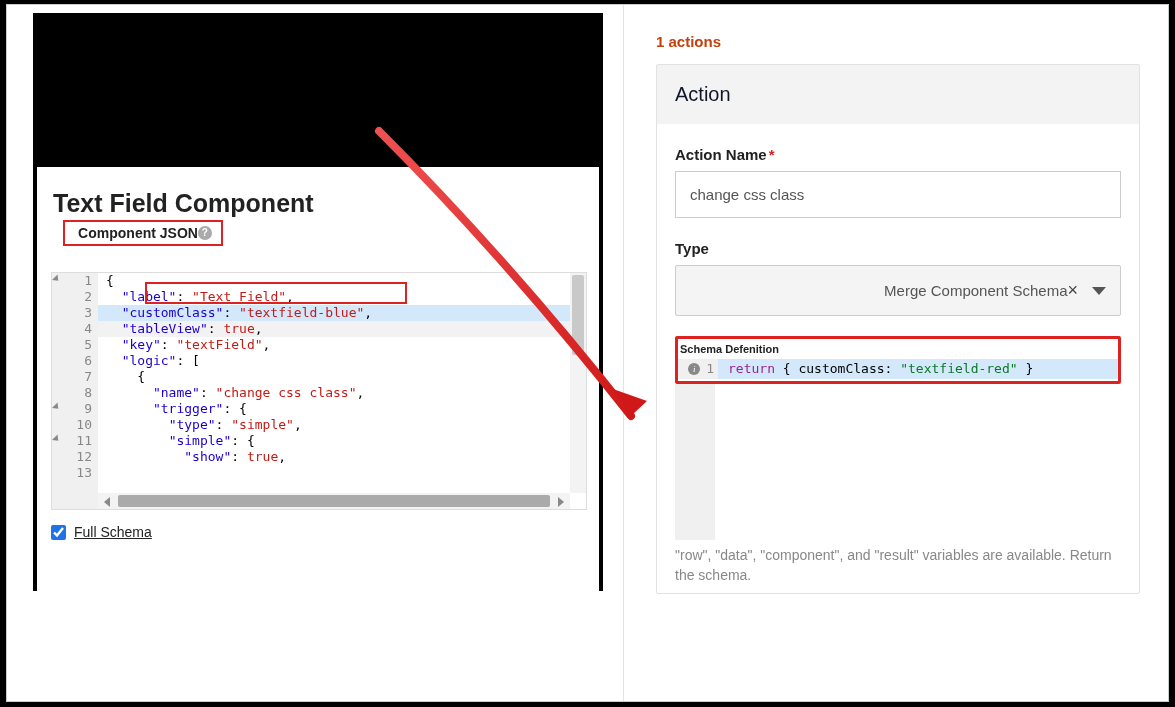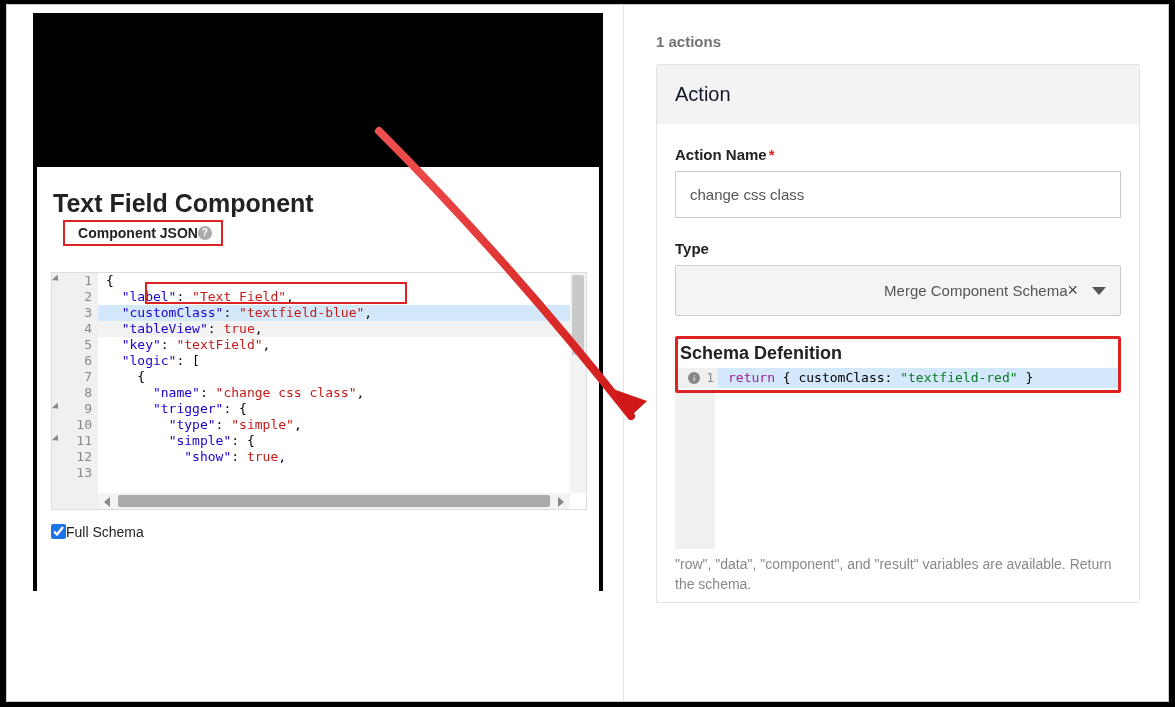--- a/index.html
+++ b/index.html
@@ -141,23 +141,24 @@
   }
 
   .red-box-line3 {
     position: absolute;
     left: 108px; top: 115px;
     width: 262px; height: 22px;
   }
 
   .full-schema {
     margin-top: 14px;
-    display: flex; align-items: flex-start; 
+    display: flex; align-items: center; gap: 8px;
     font-size: 14px;
     color: #222;
+    text-decoration: underline;
   }
   .full-schema input { width: 15px; height: 15px; accent-color: #1e73e8; }
 
   
   .right-panel {
     position: absolute;
     left: 616px; top: 0;
     right: 0; bottom: 0;
     border-left: 1px solid #e3e3e3;
     padding: 6px 22px 0 6px;
@@ -165,21 +166,21 @@
   }
   .actions-header {
     font-size: 15px;
     font-weight: bold;
     color: #222;
     padding: 2px 0 4px 4px;
   }
   .actions-count {
     font-size: 15px;
     font-weight: bold;
-    color: #737373;
+    color: #c2410c;
     padding: 22px 0 14px 26px;
   }
   .action-box {
     margin-left: 26px;
     border: 1px solid #e2e2e2;
     border-radius: 2px;
     width: 484px;
     background: #fff;
   }
   .action-title {
@@ -228,21 +229,21 @@
   .schema-section {
     margin-top: 20px;
   }
   .schema-red-box {
     border: 3px solid #d22;
     border-radius: 2px;
     padding: 0 0 2px 0;
     margin-bottom: 0;
   }
   .schema-label {
-    font-size: 18px;
+    font-size: 11px;
     font-weight: bold;
     color: #222;
     padding: 4px 2px 4px 2px;
   }
   .mini-editor {
     position: relative;
     width: 100%;
     height: 20px;
     font-family: Consolas, Menlo, monospace;
     font-size: 13px;

